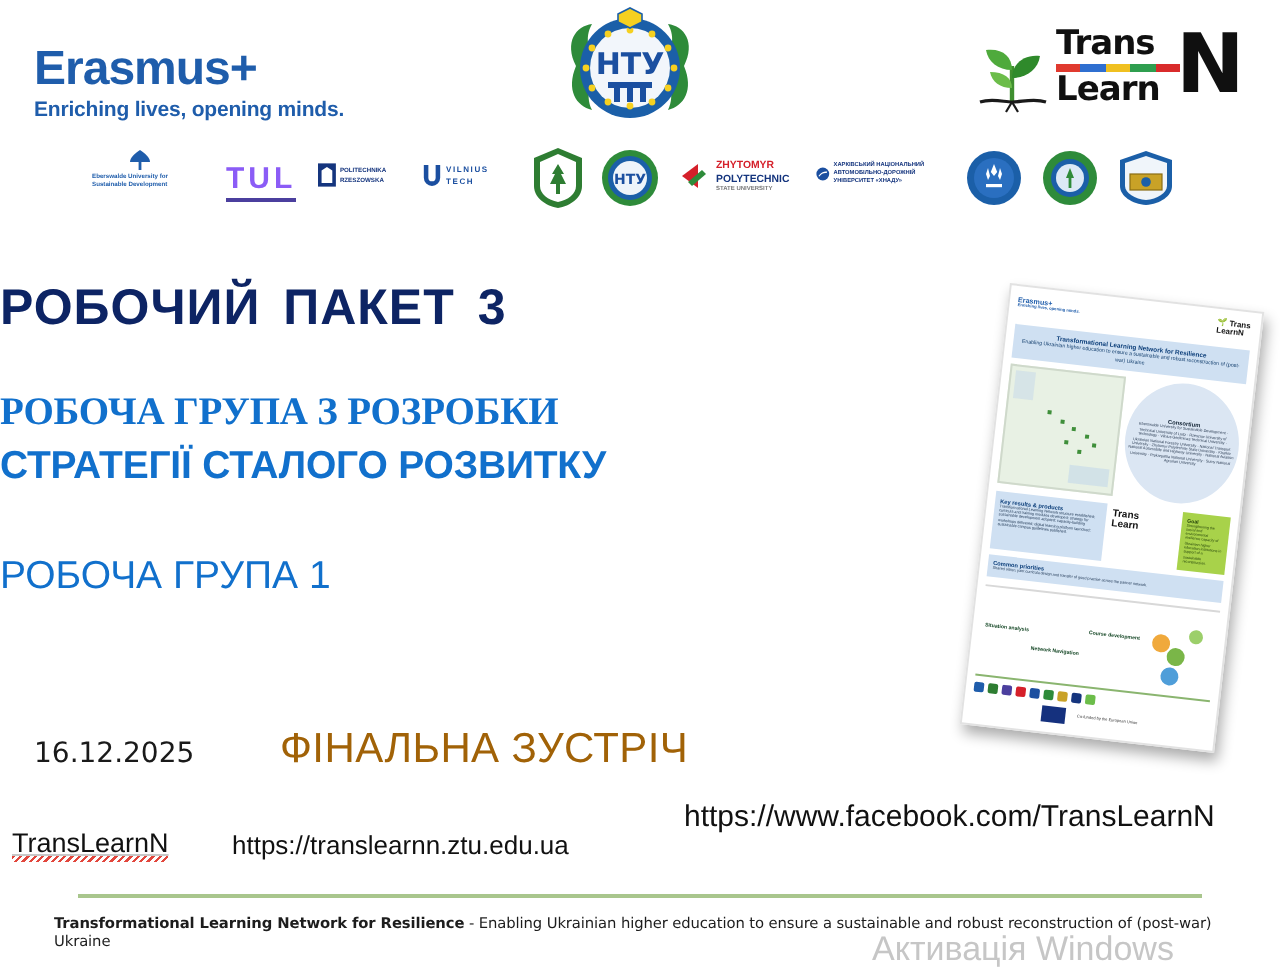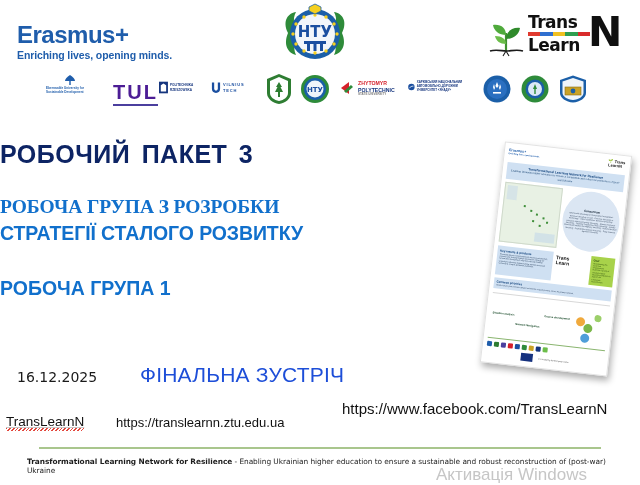--- a/index.html
+++ b/index.html
@@ -56,21 +56,21 @@
   #wp-title {
     font-size:25px; font-weight:bold; color:#0d2464;
     letter-spacing:0.5px; word-spacing:4px;
   }
   .sub-line {
     font-size:19.5px; font-weight:bold; color:#1170cc;
     letter-spacing:-0.1px; line-height:27px;
   }
   #sub1 { margin-top:24px;font-family:Liberation Serif, serif; }
   #group-line {
-    font-size:19.5px; font-weight:bold; color:#1170cc;
+    font-size:19.5px; font-weight:normal; color:#1170cc;
     margin-top:30px;
   }
 
   
   #poster-wrap {
     position:absolute; left:492px; top:148px; width:136px; height:236px;
   }
   #poster {
     width:128px; height:222px; background:#ffffff;
     transform:rotate(6.5deg); transform-origin:50% 50%;
@@ -124,21 +124,21 @@
   .pp-eu .euflag { width:12px; height:8px; background:#15317e; }
 
   
   #date-text {
     position:absolute; left:17px; top:369px;
     font-size:14px; color:#1a1a1a;
     font-family:"DejaVu Sans", sans-serif;
   }
   #meeting-title {
     position:absolute; left:140px; top:363px;
-    font-size:21px; color:#1d4ed8; letter-spacing:0.2px;
+    font-size:21px; color:#a16207; letter-spacing:0.2px;
   }
   #brand-name {
     position:absolute; left:6px; top:414px;
     font-size:13.5px; color:#111;
     text-decoration:underline; text-decoration-color:#c8c8c8;
   }
   #brand-name::after {
     content:""; position:absolute; left:0; right:0; bottom:-2px; height:3px;
     background:repeating-linear-gradient(135deg,#e2463c 0 1.2px,transparent 1.2px 2.6px);
   }
@@ -229,21 +229,21 @@
 
   <div class="plogo" style="left:46px; top:2px; width:48px;">
     <svg width="16" height="12" viewBox="0 0 16 12" style="display:block;margin:0 auto 1px;">
       <path d="M8 1 C5 3 3 5 3 7 L13 7 C13 5 11 3 8 1 Z" fill="#1f5dab"></path>
       <rect x="7.3" y="7" width="1.4" height="4" fill="#1f5dab"></rect>
     </svg>
     <div class="plogo-cap" style="color:#1f5dab;">Eberswalde University for Sustainable Development</div>
   </div>
 
   <div class="plogo" style="left:113px; top:9px;">
-    <span style="font-size:20px;font-weight:bold;color:#4c1d95;letter-spacing:2px;border-bottom:2px solid #4b3f9e;padding-bottom:1px;">TUL</span>
+    <span style="font-size:15px;font-weight:bold;color:#8b5cf6;letter-spacing:2px;border-bottom:2px solid #4b3f9e;padding-bottom:1px;">TUL</span>
   </div>
 
   <div class="plogo" style="left:159px; top:9px; width:52px; display:flex; gap:2px; align-items:center;">
     <svg width="10" height="13" viewBox="0 0 10 13">
       <rect width="10" height="13" fill="#15357e"></rect>
       <path d="M2 11 L2 4 L5 2 L8 4 L8 11 Z" fill="#fff"></path>
     </svg>
     <div class="plogo-cap" style="color:#15357e;line-height:1.3;">POLITECHNIKA RZESZOWSKA</div>
   </div>
 

